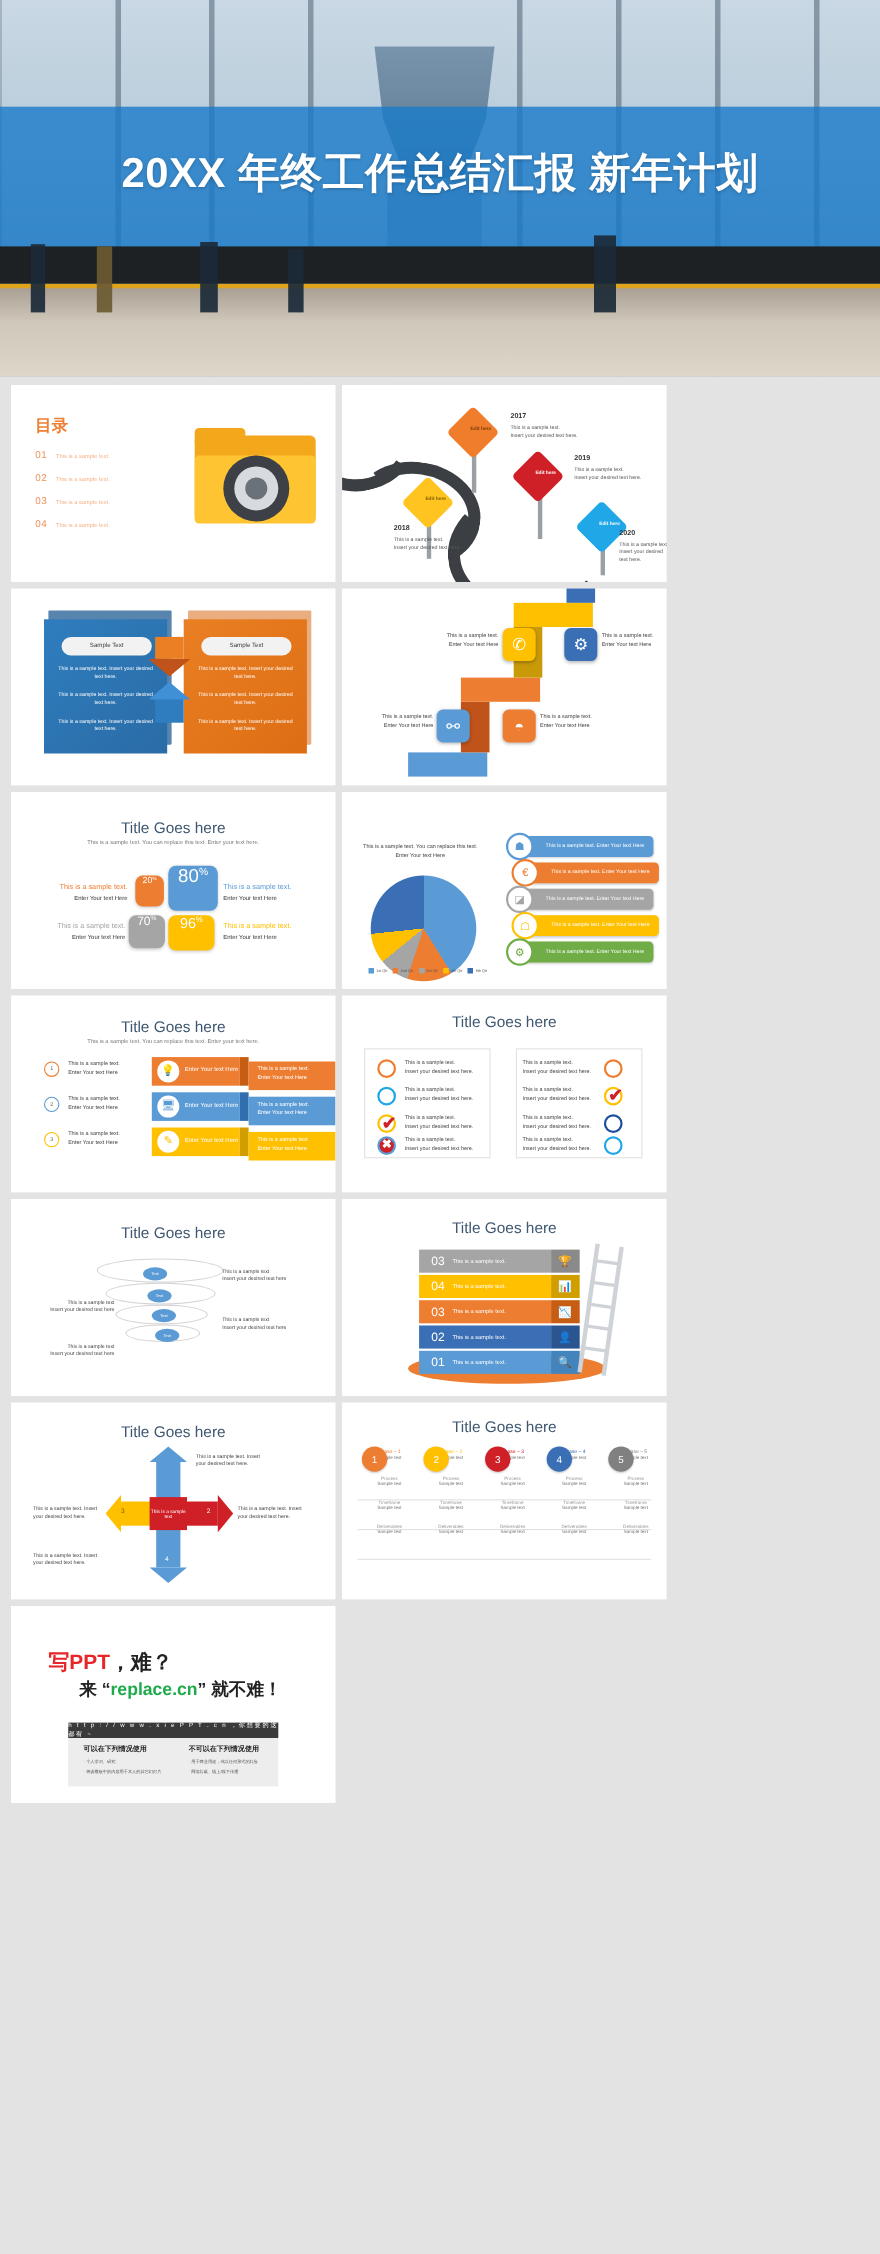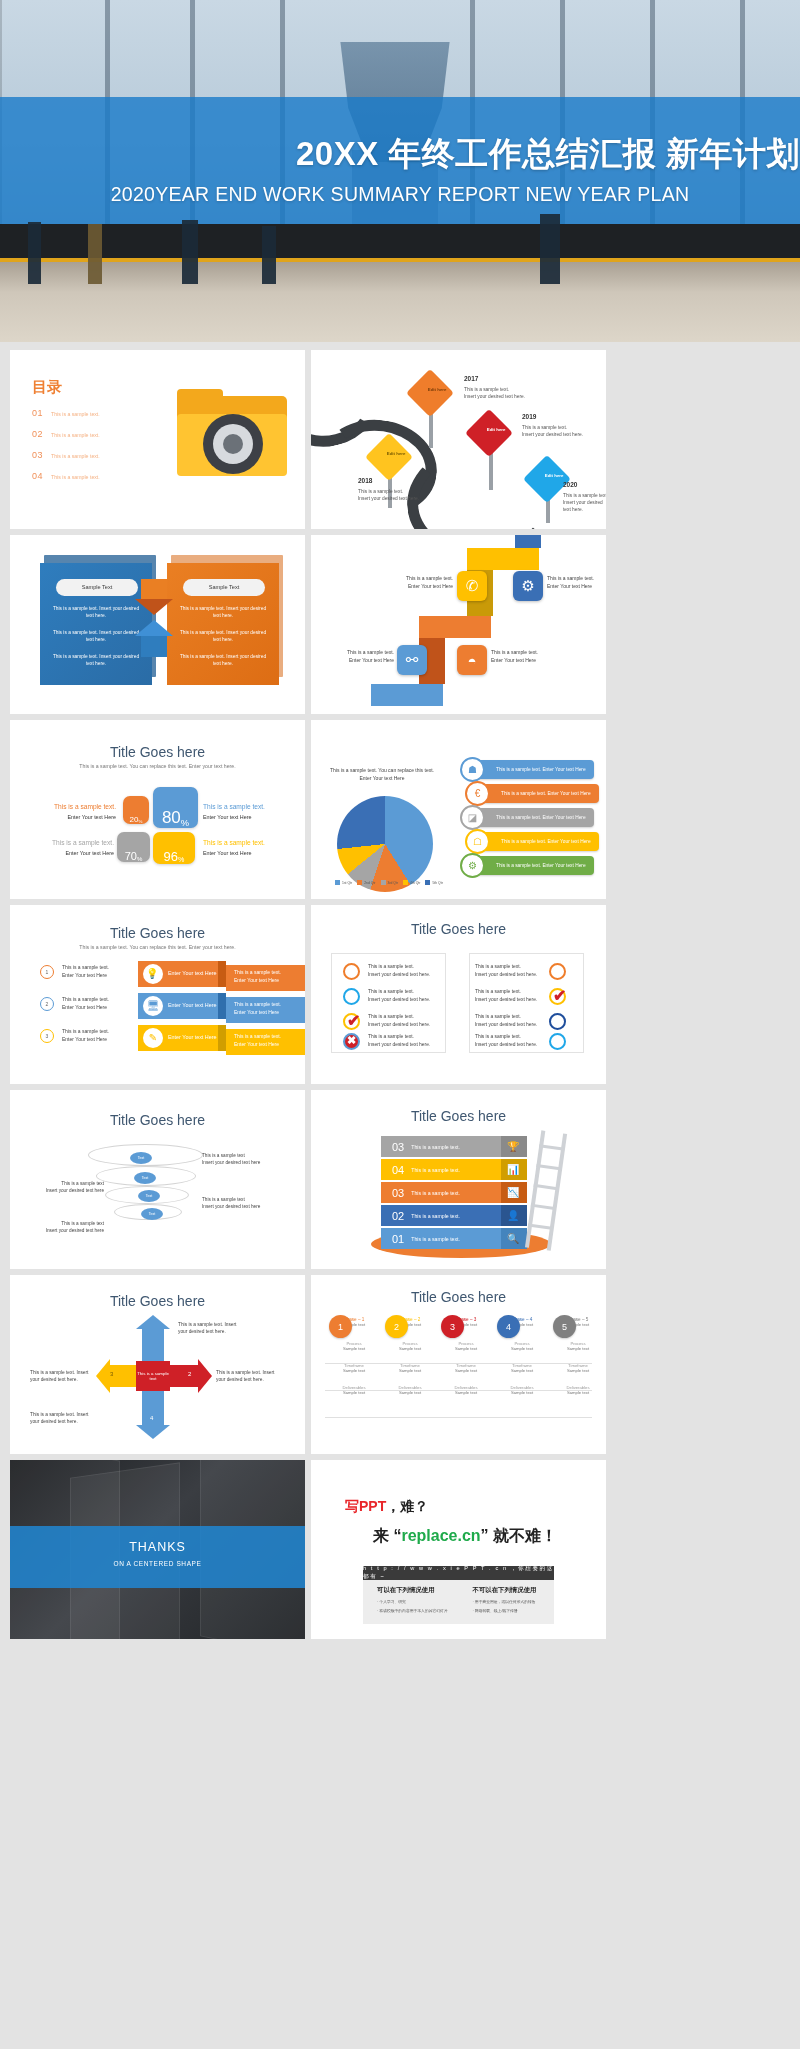--- a/index.html
+++ b/index.html
@@ -39,23 +39,22 @@
   }
   .hero-rail {
     position:absolute; left:0; right:0; bottom:74px; height:10px; background:#e0a41b;
   }
   .hero-dark {
     position:absolute; left:0; right:0; bottom:84px; height:34px; background:#1e2124;
   }
   .ped { position:absolute; bottom:58px; background:#1b2a38; opacity:.92; }
   .hero-titles { position:absolute; left:0; right:0; top:132px; text-align:center; z-index:6; }
   .hero-cn {
-    color:#fff; font-size:33px; font-weight:bold; letter-spacing:.5px;
+    color:#fff; font-size:38px; font-weight:bold; letter-spacing:.5px;
     text-shadow:0 1px 3px rgba(0,0,0,.25);
-    text-align:right;
   }
   .hero-en {
     color:#fff; font-size:19.5px; margin-top:6px; letter-spacing:.3px;
     text-shadow:0 1px 3px rgba(0,0,0,.2);
   }
 
   
   .grid { padding:8px 5px 0 5px; }
   .row { display:flex; gap:6px; margin-bottom:6px; }
   .slide {
@@ -101,21 +100,21 @@
   
   .st-step { position:absolute; }
   .st-icon {
     position:absolute; width:30px; height:30px; border-radius:6px;
     display:flex; align-items:center; justify-content:center; color:#fff; font-size:15px;
     box-shadow:0 1px 3px rgba(0,0,0,.25);
   }
   .st-tx { position:absolute; font-size:5px; color:#444; line-height:1.5; }
 
   
-  .pct { position:absolute; border-radius:7px; color:#fff; display:flex; align-items:flex-end; justify-content:center; box-shadow:0 1px 3px rgba(0,0,0,.18); }
+  .pct { position:absolute; border-radius:7px; color:#fff; display:flex; align-items:flex-start; justify-content:center; box-shadow:0 1px 3px rgba(0,0,0,.18); }
   .pct b { font-weight:normal; }
   .pct .sm { font-size:.55em; vertical-align:super; }
   .side-tx { position:absolute; font-size:5.4px; line-height:1.6; }
   .side-tx .l1 { font-size:6.6px; }
   .side-tx .l2 { color:#333; }
 
   
   .pie { position:absolute; width:96px; height:96px; border-radius:50%; }
   .leg { position:absolute; display:flex; gap:5px; font-size:3.4px; color:#555; }
   .leg i { display:inline-block; width:5px; height:5px; margin-right:2px; vertical-align:-1px; }
@@ -160,21 +159,21 @@
   .ph-line { position:absolute; height:1px; background:#e0e0e0; }
 
   
   .th-bg { position:absolute; inset:0; background:linear-gradient(135deg,#1d1f22 0%,#3a3d42 45%,#202326 100%); }
   .th-bld { position:absolute; background:rgba(255,255,255,.06); border:1px solid rgba(255,255,255,.08); }
   .th-band { position:absolute; left:0; right:0; top:66px; height:62px; background:rgba(33,132,206,.88); }
   .th-t { position:absolute; left:0; right:0; top:80px; text-align:center; color:#fff; font-size:12.5px; letter-spacing:1px; }
   .th-s { position:absolute; left:0; right:0; top:100px; text-align:center; color:#fff; font-size:6.5px; letter-spacing:.6px; }
 
   
-  .xp1 { position:absolute; left:34px; top:38px; font-size:14px; font-weight:bold; color:#222; }
+  .xp1 { position:absolute; left:34px; top:38px; font-size:19px; font-weight:bold; color:#222; }
   .xp1 .red { color:#e8262a; }
   .xp2 { position:absolute; left:62px; top:66px; font-size:16px; font-weight:bold; color:#222; }
   .xp2 .grn { color:#1faa4b; }
   .xp-url { position:absolute; left:52px; right:52px; top:106px; height:14px; background:#3a3a3a; color:#fff; font-size:5.6px; letter-spacing:1.6px; display:flex; align-items:center; justify-content:center; }
   .xp-body { position:absolute; left:52px; right:52px; top:120px; height:44px; background:#ededed; display:flex; }
   .xp-half { flex:1; padding:6px 0 0 14px; }
   .xp-h { font-size:6.4px; font-weight:bold; color:#222; }
   .xp-li { font-size:3.8px; color:#555; margin-top:4px; }
 </style>
 </head>
@@ -197,21 +196,20 @@
     <div class="hero-dark"></div>
     <div class="hero-rail"></div>
     <div class="hero-floor"></div>
     <div class="ped" style="left:28px;width:13px;height:62px"></div>
     <div class="ped" style="left:88px;width:14px;height:60px;background:#6d5a33"></div>
     <div class="ped" style="left:182px;width:16px;height:64px"></div>
     <div class="ped" style="left:262px;width:14px;height:58px"></div>
     <div class="ped" style="left:540px;width:20px;height:70px"></div>
     <div class="hero-titles">
       <div class="hero-cn">20XX 年终工作总结汇报 新年计划</div>
-      <div class="hero-en">2020YEAR END WORK SUMMARY REPORT NEW YEAR PLAN</div>
     </div>
   </div>
 
   <div class="grid">
 
     <div class="row">
 
       <div class="slide">
         <div style="position:absolute;left:22px;top:28px;">
           <div class="toc-h">目录</div>
@@ -661,29 +659,20 @@
         </div>
 
         <div class="ph-line" style="left:14px;right:14px;top:88px"></div>
         <div class="ph-line" style="left:14px;right:14px;top:115px"></div>
         <div class="ph-line" style="left:14px;right:14px;top:142px"></div>
       </div>
     </div>
 
     <div class="row">
 
-      <div class="slide">
-        <div class="th-bg"></div>
-        <div class="th-bld" style="left:-10px;top:-10px;width:120px;height:200px;transform:skewY(10deg)"></div>
-        <div class="th-bld" style="left:60px;top:10px;width:110px;height:180px;transform:skewY(-8deg)"></div>
-        <div class="th-bld" style="left:190px;top:-20px;width:130px;height:210px;transform:skewY(12deg)"></div>
-        <div class="th-band"></div>
-        <div class="th-t">THANKS</div>
-        <div class="th-s">ON A CENTERED SHAPE</div>
-      </div>
 
       <div class="slide">
         <div class="xp1">
           <span class="red">写</span><span class="red">PPT</span><span>，难？</span>
         </div>
         <div class="xp2">
           <span>来 “</span><span class="grn">replace.cn</span><span>” 就不难！</span>
         </div>
         <div class="xp-url">h t t p : / / w w w . x i e P P T . c n ，你想要的这都有 ~</div>
         <div class="xp-body">

